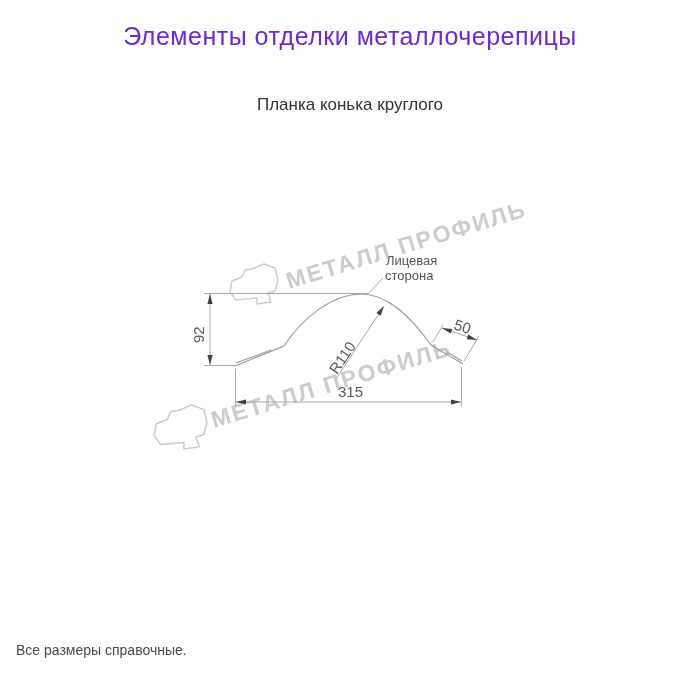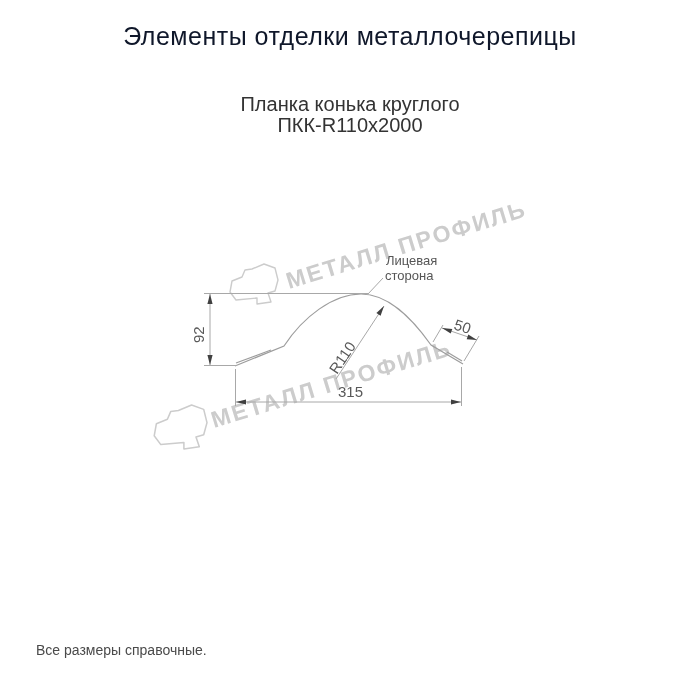--- a/index.html
+++ b/index.html
@@ -2,49 +2,48 @@
 <html><head>
 <meta charset="utf-8">
 <style>
   html,body { margin:0; padding:0; }
   body {
     width:700px; height:700px; position:relative; background:#ffffff;
     font-family:"Liberation Sans", sans-serif; overflow:hidden;
   }
   .page-title {
     position:absolute; top:22px; left:0; width:700px; text-align:center;
-    font-size:25px; font-weight:400; color:#0f172a; letter-spacing:0.5px;
+    font-size:25px; font-weight:400; color:#6d28d9; letter-spacing:0.5px;
   }
   .product-block {
     position:absolute; top:94px; left:0; width:700px; text-align:center;
-    font-size:20px; font-weight:400; color:#333333; line-height:21px;
+    font-size:17px; font-weight:400; color:#333333; line-height:21px;
   }
   .drawing-svg { position:absolute; left:0; top:0; }
   .notes {
-    position:absolute; left:36px; top:641px; font-size:14px; line-height:19px;
+    position:absolute; left:16px; top:641px; font-size:14px; line-height:19px;
     color:#4a4a4a;
   }
   .wm-text {
     font-size:23px; font-weight:700; fill:#cccccc; letter-spacing:2px;
   }
   .dim-text { font-size:15px; fill:#595959; }
   .label-text { font-size:13px; fill:#555555; }
   .thin { stroke:#a8a8a8; stroke-width:1; fill:none; }
   .profile { stroke:#9d9d9d; stroke-width:1.2; fill:none; }
   .arrow { fill:#404040; stroke:none; }
   .logo { stroke:#cccccc; stroke-width:1.4; fill:none; stroke-linejoin:round; }
 </style>
 </head>
 <body>
 
 <div class="page-title">Элементы отделки металлочерепицы</div>
 
 <div class="product-block">
   <div>Планка конька круглого</div>
-  <div>ПКК-R110х2000</div>
 </div>
 
 <svg class="drawing-svg" width="700" height="700" viewBox="0 0 700 700">
 
   <g>
     <path class="logo" d="M252,269 L264,264 L275,268 L278,280 L275,291 L268,293 L271,302 L257,304 L257,298 L236,300 L230,292 L232,281 L242,277 L245,270 Z"></path>
     <text class="wm-text" transform="translate(289,289) rotate(-17)" textLength="250" lengthAdjust="spacingAndGlyphs">МЕТАЛЛ ПРОФИЛЬ</text>
   </g>
   <g>
     <path class="logo" transform="translate(-98.8,114.6) scale(1.1)" d="M252,269 L264,264 L275,268 L278,280 L275,291 L268,293 L271,302 L257,304 L257,298 L236,300 L230,292 L232,281 L242,277 L245,270 Z"></path>

